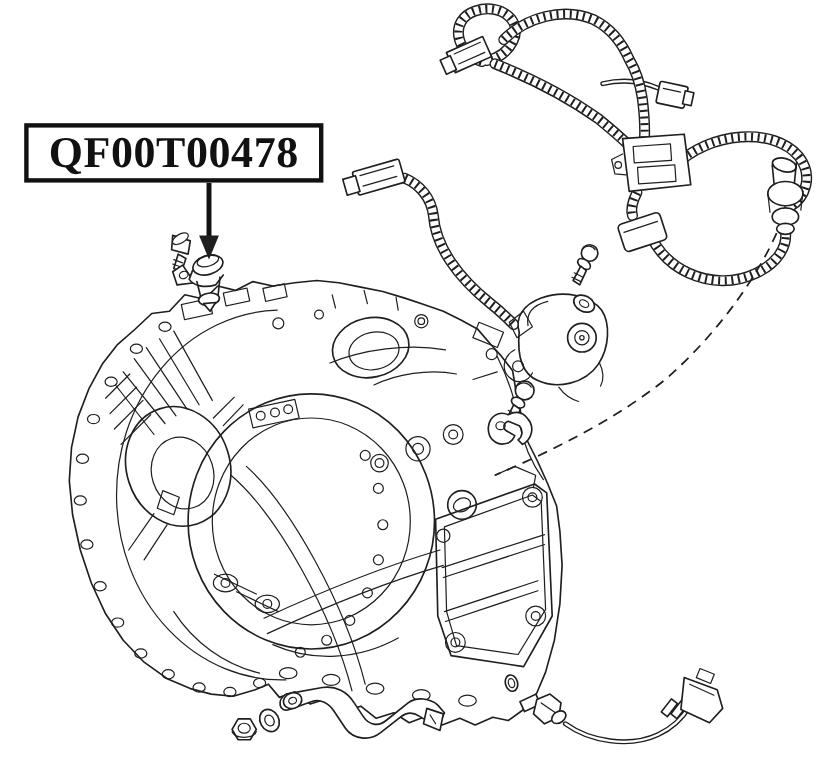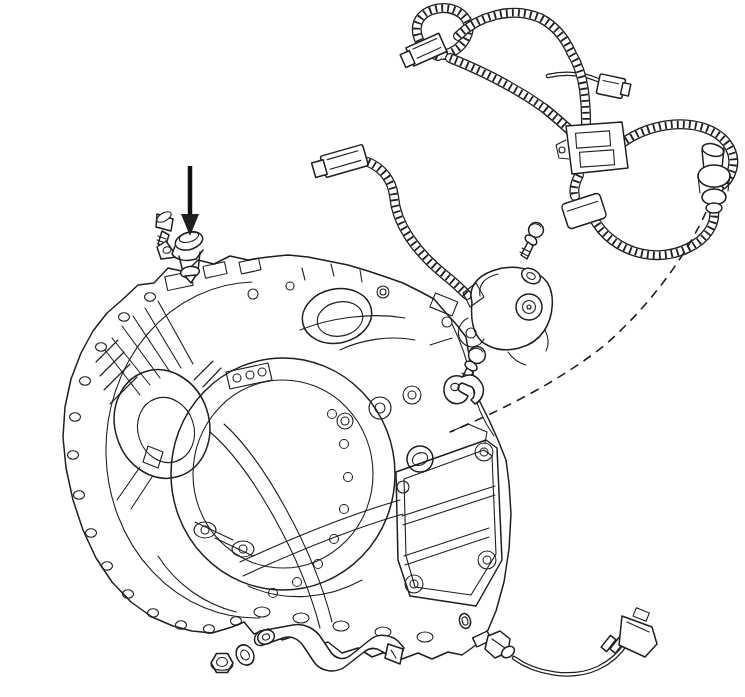--- a/index.html
+++ b/index.html
@@ -396,14 +396,17 @@
     <g transform="rotate(-20 266 637)">
       <ellipse class="ln whitefill" cx="266" cy="637" rx="8.5" ry="7"></ellipse>
       <ellipse class="ln-thin" cx="266" cy="637" rx="3.6" ry="3"></ellipse>
     </g>
     <path class="ln whitefill" d="M388,644 L403,649 L400,664 L385,658 Z"></path>
     <path class="ln-thin" d="M391,650 L396,658"></path>
   </g>
 
 </svg>
 
-
+<div class="callout">
+  <span>QF00T00478</span>
 </div>
 
+</div>
+
 </body></html>

